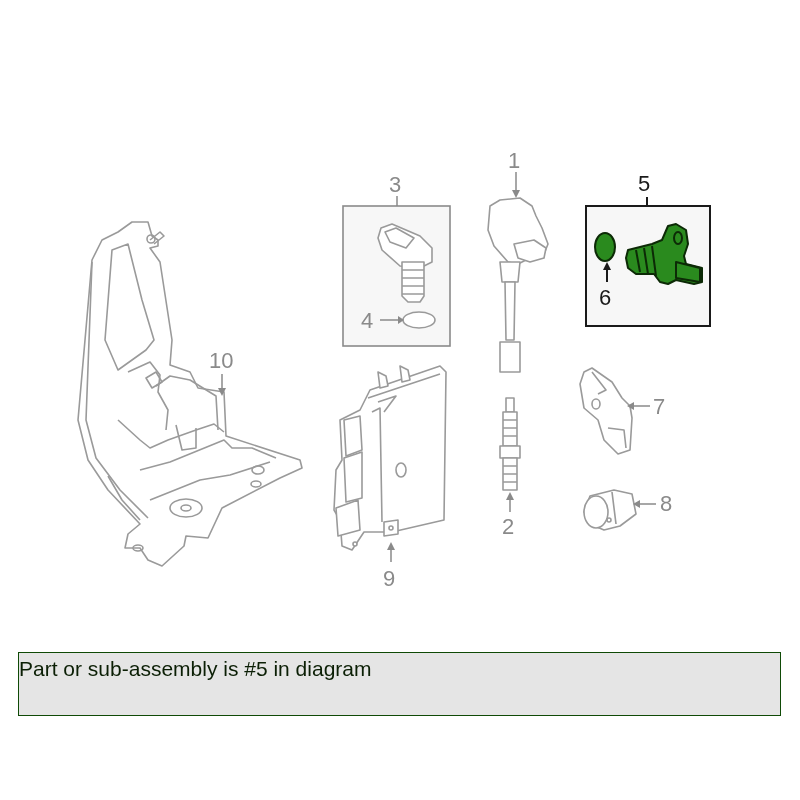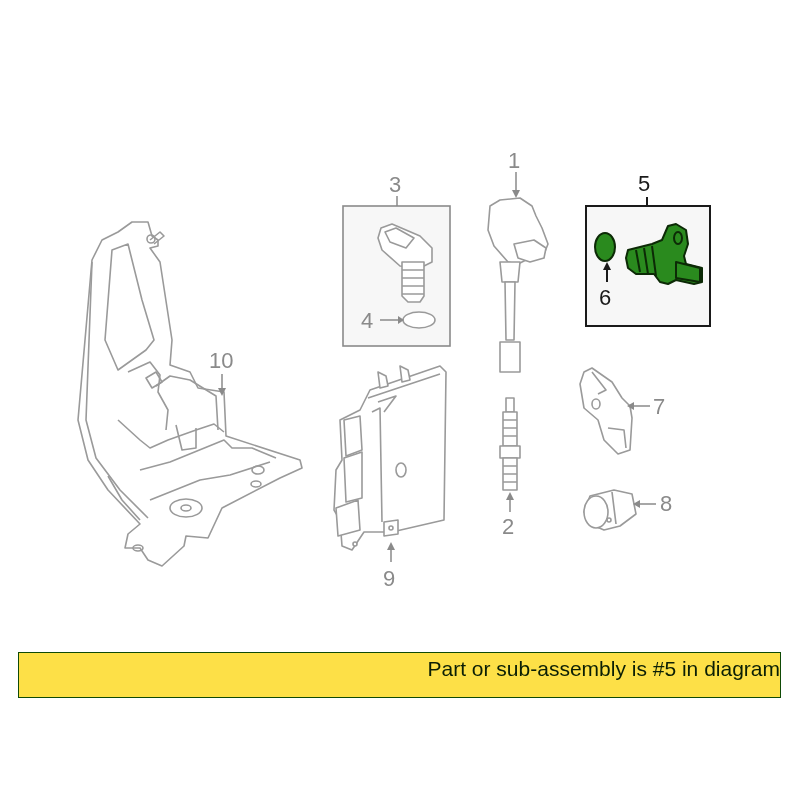--- a/index.html
+++ b/index.html
@@ -1,20 +1,20 @@
 <!DOCTYPE html>
 <html><head>
 <meta charset="utf-8">
 <style>
   html, body { margin:0; padding:0; background:#ffffff; }
   body { width:800px; height:800px; position:relative; overflow:hidden; font-family:"Liberation Sans", sans-serif; }
   .canvas { position:absolute; left:0; top:0; width:800px; height:800px; }
   .label { position:absolute; font-family:"Liberation Sans", sans-serif; font-size:22px; color:#8a8a8a; line-height:1; }
   .label.dark { color:#1a1a1a; }
-  .banner { position:absolute; left:18px; top:652px; width:763px; height:46px; background:#fde047; border:1px solid #0f4a06; box-sizing:border-box; text-align:right; }
+  .banner { position:absolute; left:18px; top:652px; width:763px; height:64px; background:#e5e5e5; border:1px solid #0f4a06; box-sizing:border-box; text-align:left; }
   .banner .line { font-family:"Liberation Sans", sans-serif; font-size:21px; color:#0b1f05; line-height:25px; white-space:nowrap; }
   .banner .line1 { padding-top:3px; }
 </style>
 </head>
 <body>
 
 <svg class="canvas" width="800" height="800" viewBox="0 0 800 800" xmlns="http://www.w3.org/2000/svg">
 
   <g fill="none" stroke="#9a9a9a" stroke-width="1.6" stroke-linejoin="round">
     <path d="M132,222 L148,222 L152,236 L158,240 L158,246 L150,248 L160,262 L172,340 L170,365 L190,372 L198,388 L224,392 L226,436 L300,460 L302,468 L280,478 L222,508 L208,538 L186,536 L184,546 L162,566 L148,560 L140,548 L125,548 L128,534 L140,524 L108,490 L88,460 L78,420 L92,260 L102,240 L118,232 Z"></path>

